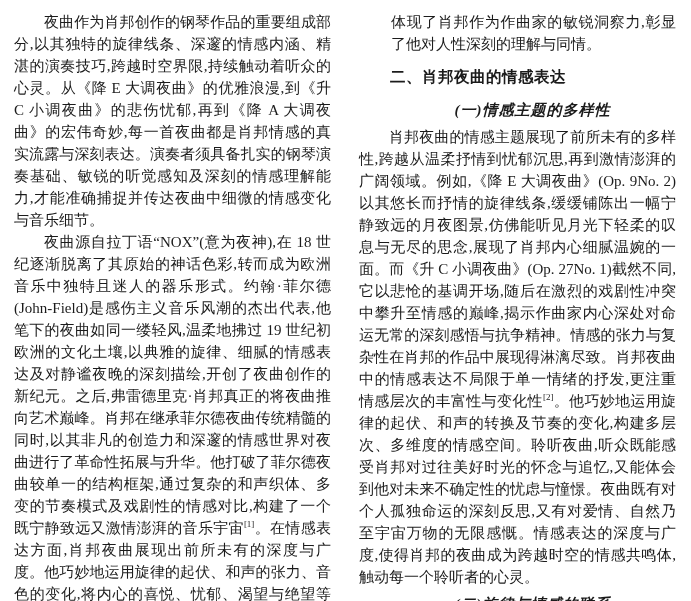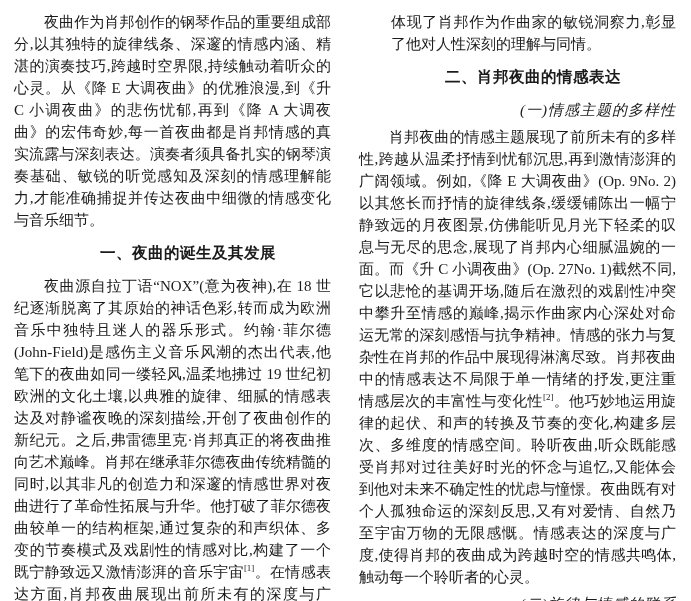--- a/index.html
+++ b/index.html
@@ -39,42 +39,42 @@
     margin-left: 32px;
   }
   h3.heading {
     font-family: "Liberation Sans", "DejaVu Sans", sans-serif;
     font-weight: 700;
     font-size: 15.5px;
     line-height: 20px;
     margin: 12px 0 12px 0;
     text-indent: 2em;
     letter-spacing: 0.5px;
-    text-align: center;
+    text-align: left;
   }
   p.subheading {
     font-style: italic;
     margin: 5px 0 5px 0;
     text-indent: 2em;
     letter-spacing: 1px;
-    text-align: right;
+    text-align: center;
+    font-weight: bold;
   }
   sup.cite {
     font-size: 9px;
     line-height: 0;
     vertical-align: super;
   }
 </style>
 </head>
 <body>
 
 <div class="page">
   <div class="column" id="column-left">
       <p class="para">夜曲作为肖邦创作的钢琴作品的重要组成部分,以其独特的旋律线条、深邃的情感内涵、精湛的演奏技巧,跨越时空界限,持续触动着听众的心灵。从《降 E 大调夜曲》的优雅浪漫,到《升 C 小调夜曲》的悲伤忧郁,再到《降 A 大调夜曲》的宏伟奇妙,每一首夜曲都是肖邦情感的真实流露与深刻表达。演奏者须具备扎实的钢琴演奏基础、敏锐的听觉感知及深刻的情感理解能力,才能准确捕捉并传达夜曲中细微的情感变化与音乐细节。</p>
-      <h3 class="heading">一、夜曲的诞生及其发展</h3>
       <p class="para">夜曲源自拉丁语“NOX”(意为夜神),在 18 世纪逐渐脱离了其原始的神话色彩,转而成为欧洲音乐中独特且迷人的器乐形式。约翰·菲尔德(John-Field)是感伤主义音乐风潮的杰出代表,他笔下的夜曲如同一缕轻风,温柔地拂过 19 世纪初欧洲的文化土壤,以典雅的旋律、细腻的情感表达及对静谧夜晚的深刻描绘,开创了夜曲创作的新纪元。之后,弗雷德里克·肖邦真正的将夜曲推向艺术巅峰。肖邦在继承菲尔德夜曲传统精髓的同时,以其非凡的创造力和深邃的情感世界对夜曲进行了革命性拓展与升华。他打破了菲尔德夜曲较单一的结构框架,通过复杂的和声织体、多变的节奏模式及戏剧性的情感对比,构建了一个既宁静致远又激情澎湃的音乐宇宙<sup class="cite">[1]</sup>。在情感表达方面,肖邦夜曲展现出前所未有的深度与广度。他巧妙地运用旋律的起伏、和声的张力、音色的变化,将内心的喜悦、忧郁、渴望与绝望等复杂情感细腻地呈现给听众。情感表达的丰富性</p>
     </div>
   <div class="column" id="column-right">
       <p class="para no-indent">体现了肖邦作为作曲家的敏锐洞察力,彰显了他对人性深刻的理解与同情。</p>
       <h3 class="heading">二、肖邦夜曲的情感表达</h3>
       <p class="subheading">(一)情感主题的多样性</p>
       <p class="para">肖邦夜曲的情感主题展现了前所未有的多样性,跨越从温柔抒情到忧郁沉思,再到激情澎湃的广阔领域。例如,《降 E 大调夜曲》(Op. 9No. 2)以其悠长而抒情的旋律线条,缓缓铺陈出一幅宁静致远的月夜图景,仿佛能听见月光下轻柔的叹息与无尽的思念,展现了肖邦内心细腻温婉的一面。而《升 C 小调夜曲》(Op. 27No. 1)截然不同,它以悲怆的基调开场,随后在激烈的戏剧性冲突中攀升至情感的巅峰,揭示作曲家内心深处对命运无常的深刻感悟与抗争精神。情感的张力与复杂性在肖邦的作品中展现得淋漓尽致。肖邦夜曲中的情感表达不局限于单一情绪的抒发,更注重情感层次的丰富性与变化性<sup class="cite">[2]</sup>。他巧妙地运用旋律的起伏、和声的转换及节奏的变化,构建多层次、多维度的情感空间。聆听夜曲,听众既能感受肖邦对过往美好时光的怀念与追忆,又能体会到他对未来不确定性的忧虑与憧憬。夜曲既有对个人孤独命运的深刻反思,又有对爱情、自然乃至宇宙万物的无限感慨。情感表达的深度与广度,使得肖邦的夜曲成为跨越时空的情感共鸣体,触动每一个聆听者的心灵。</p>
       <p class="subheading">(二)旋律与情感的联系</p>
     </div>
 </div>

